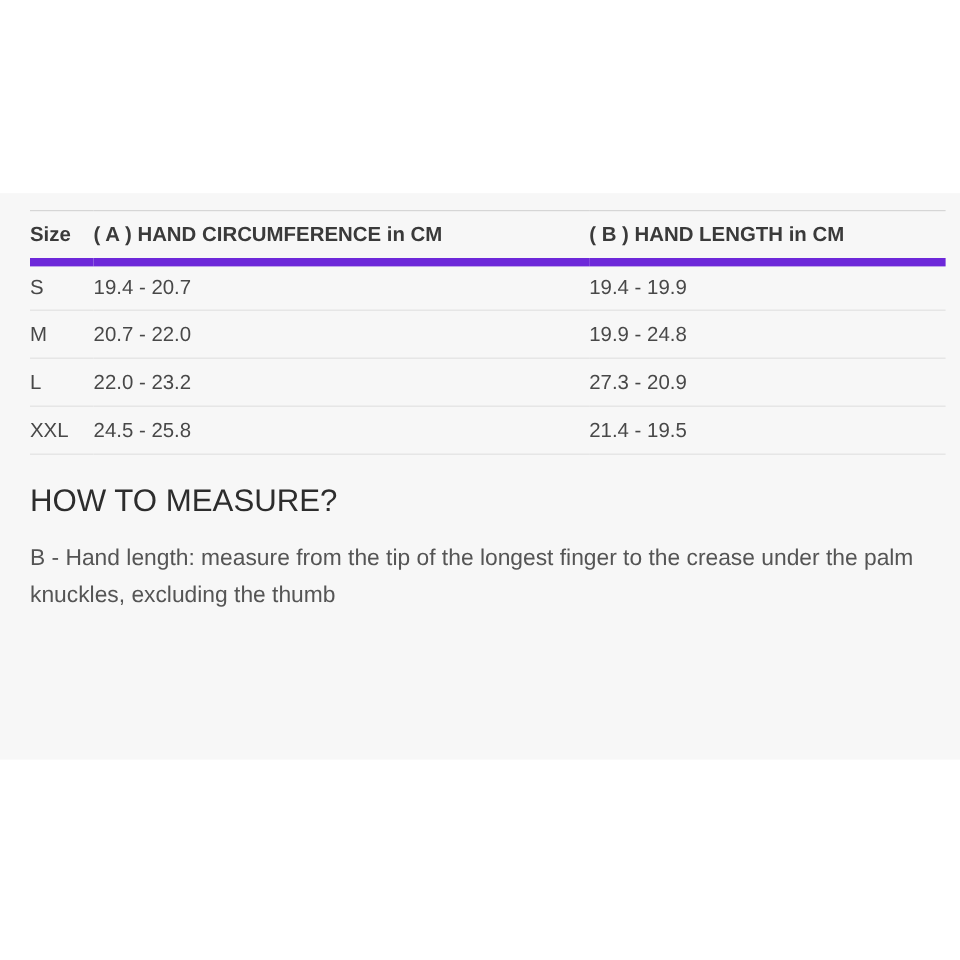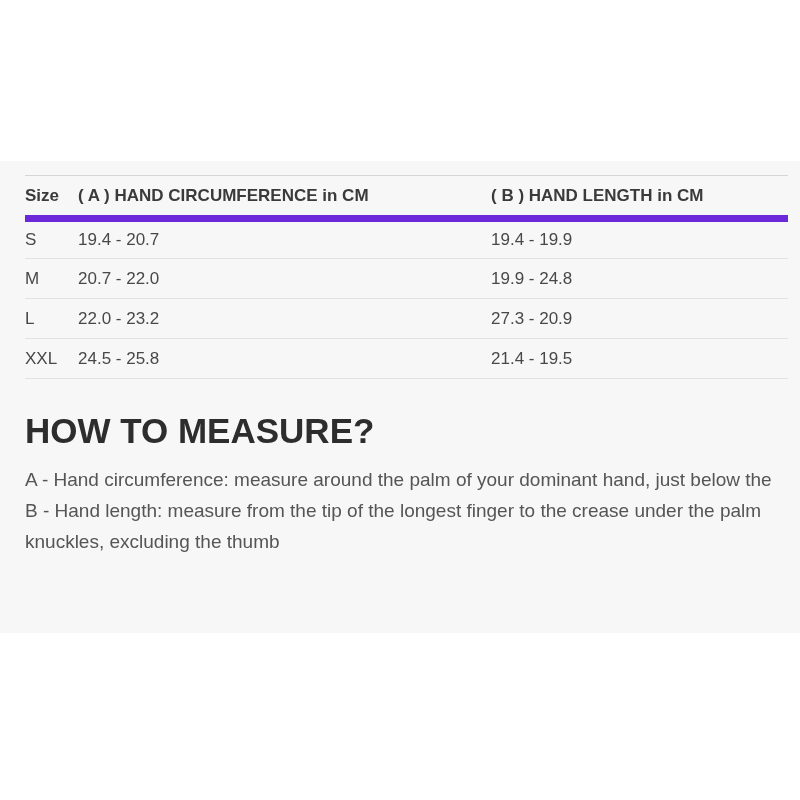--- a/index.html
+++ b/index.html
@@ -39,24 +39,24 @@
     color: #484848;
     text-align: left;
     vertical-align: middle;
     white-space: nowrap;
   }
   col.col-size { width: 53px; }
   col.col-a    { width: 413px; }
   col.col-b    { width: 297px; }
 
   .how-to-measure-heading {
-    margin-top: 35px;
-    font-size: 35px;
+    margin-top: 21px;
+    font-size: 26px;
     line-height: 34px;
-    font-weight: 700;
+    font-weight: 400;
     color: #2d2d2d;
     letter-spacing: 0px;
   }
   .instructions {
     margin-top: 16px;
     font-size: 19px;
     line-height: 31px;
     color: #555555;
   }
   .instruction-line { display: block; }
@@ -99,18 +99,17 @@
         <td>XXL</td>
         <td>24.5 - 25.8</td>
         <td>21.4 - 19.5</td>
       </tr>
     </tbody>
   </table>
 
   <div class="how-to-measure-heading">HOW TO MEASURE?</div>
 
   <div class="instructions">
-    <span class="instruction-line">A - Hand circumference: measure around the palm of your dominant hand, just below the</span>
     <span class="instruction-line">B - Hand length: measure from the tip of the longest finger to the crease under the palm</span>
     <span class="instruction-line">knuckles, excluding the thumb</span>
   </div>
 
 </div>
 
 </body></html>

